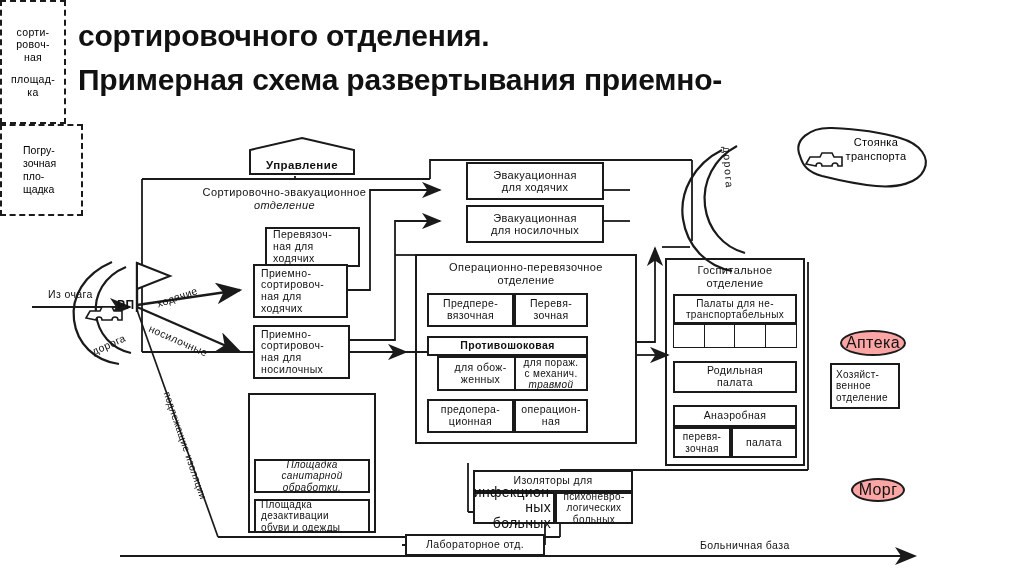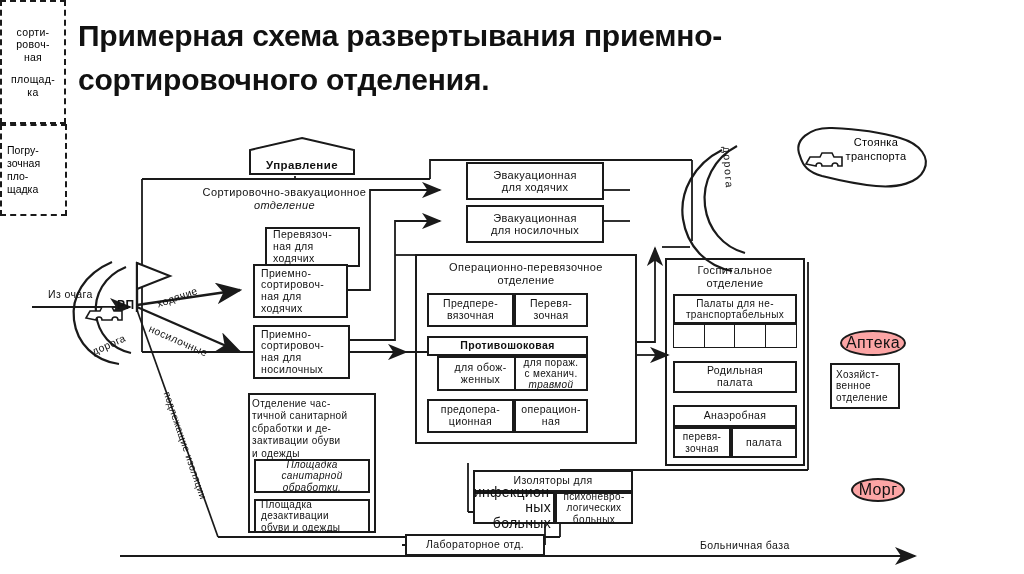--- a/index.html
+++ b/index.html
@@ -59,22 +59,22 @@
     padding-bottom:5px;color:#111;
   }
   .rot{transform-origin:0 0;}
 </style>
 </head>
 <body>
 
 <div id="root">
 
   <div id="title">
+    <div>сортировочного отделения.</div>
     <div>Примерная схема развертывания приемно-</div>
-    <div>сортировочного отделения.</div>
   </div>
 
   <div id="diagram">
 
     <svg id="wires" viewBox="0 0 1024 574">
       <defs>
         <marker id="ah" markerWidth="11" markerHeight="9" refX="10" refY="4.5" orient="auto">
           <path d="M0,0 L11,4.5 L0,9 L3,4.5 Z" fill="#1a1a1a"></path>
         </marker>
       </defs>
@@ -193,21 +193,21 @@
       <span>Эвакуационная</span>
       <span>для  ходячих</span>
     </div>
     <div class="bx" style="left:466px;top:205px;width:138px;height:38px;flex-direction:column;font-size:11px;">
       <span>Эвакуационная</span>
       <span>для носилочных</span>
     </div>
 
     <div class="dashed" style="left:628px;top:155px;width:58px;height:88px;
                 display:flex;flex-direction:column;align-items:flex-start;justify-content:center;
-                padding-left:5px;font-size:10.5px;line-height:1.22;">
+                padding-left:21px;font-size:10.5px;line-height:1.22;">
       <span>Погру-</span>
       <span>зочная</span>
       <span>пло-</span>
       <span>щадка</span>
     </div>
 
     <div class="bx grp" style="left:415px;top:254px;width:222px;height:190px;"></div>
     <div class="grp-title" style="left:418px;top:261px;width:216px;">
       <div>Операционно-перевязочное</div>
       <div>отделение</div>
@@ -271,27 +271,20 @@
     </div>
     <div class="bx" style="left:673px;top:427px;width:58px;height:31px;flex-direction:column;font-size:10px;">
       <span>перевя-</span>
       <span>зочная</span>
     </div>
     <div class="bx" style="left:731px;top:427px;width:66px;height:31px;">
       <span>палата</span>
     </div>
 
     <div class="bx grp" style="left:248px;top:393px;width:128px;height:140px;"></div>
-    <div class="grp-title" style="left:252px;top:398px;width:120px;text-align:left;font-size:10px;line-height:1.24;">
-      <div>Отделение час-</div>
-      <div>тичной санитарной</div>
-      <div>сбработки и де-</div>
-      <div>зактивации обуви</div>
-      <div>и одежды</div>
-    </div>
     <div class="bx italicbx" style="left:254px;top:459px;width:116px;height:34px;flex-direction:column;font-size:10px;">
       <span>Площадка</span>
       <span>санитарной</span>
       <span>обработки.</span>
     </div>
     <div class="bx" style="left:254px;top:499px;width:116px;height:34px;flex-direction:column;align-items:flex-start;padding-left:5px;font-size:10px;">
       <span>Площадка</span>
       <span>дезактивации</span>
       <span>обуви и одежды</span>
     </div>

